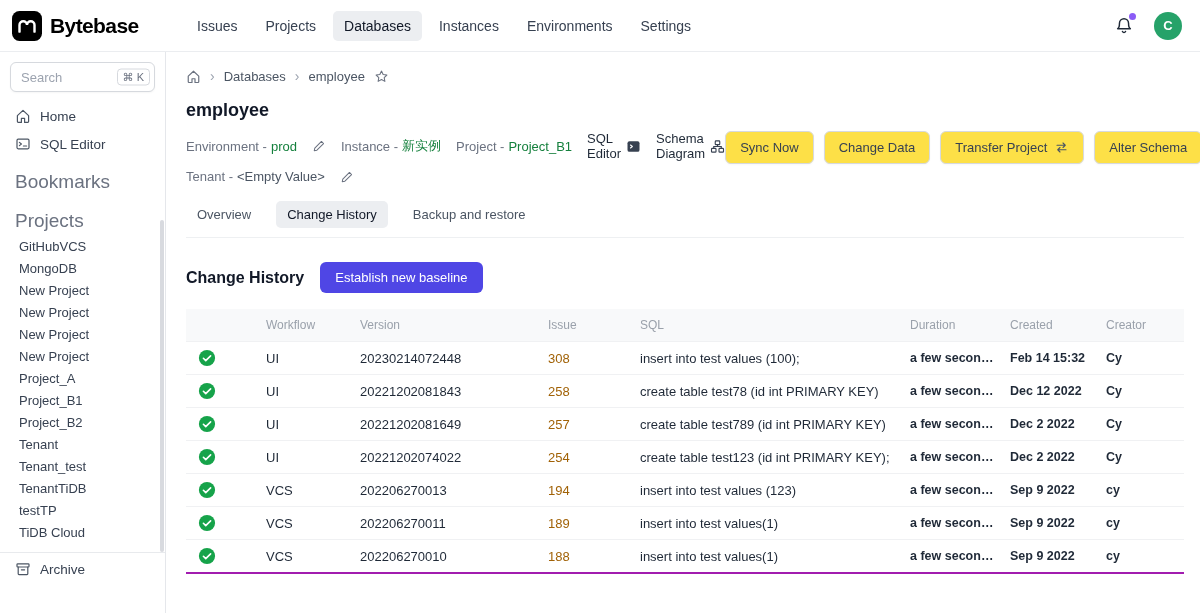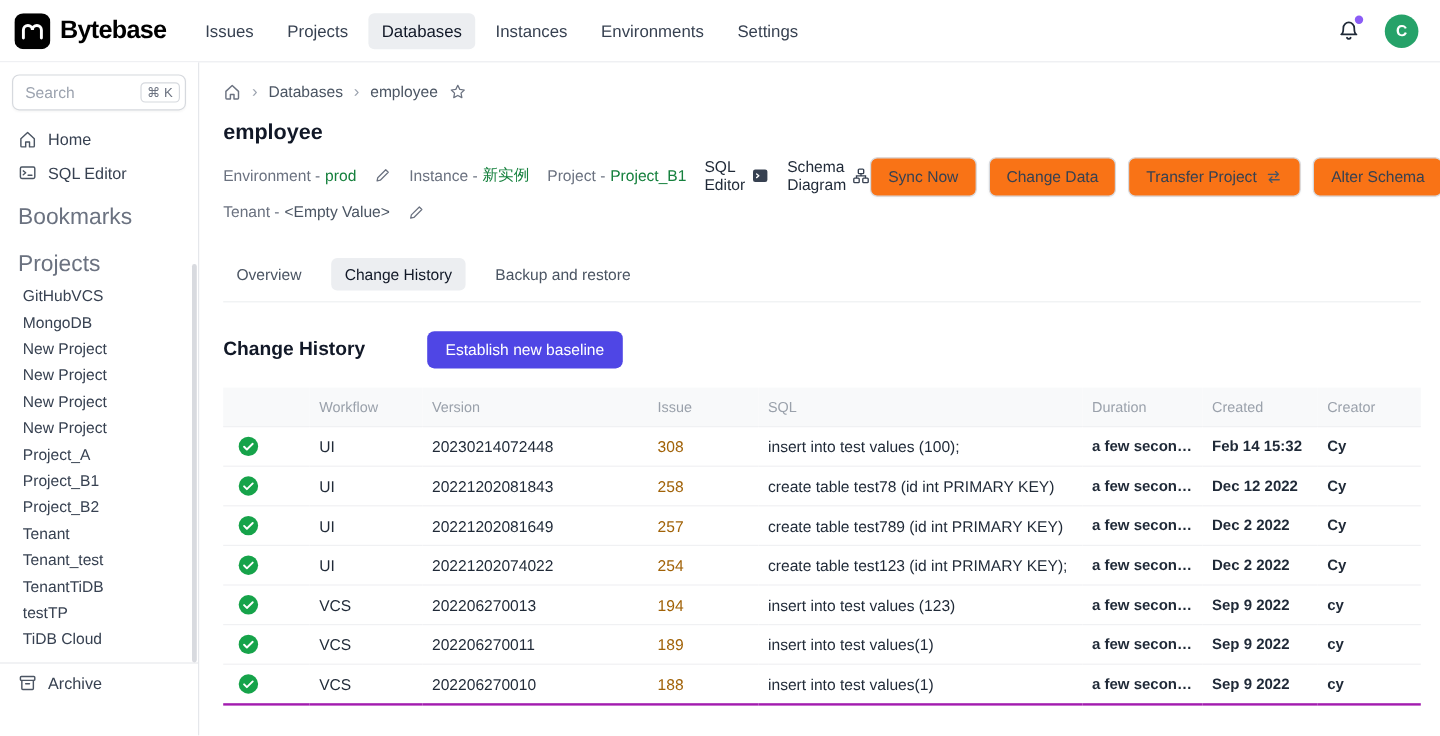--- a/index.html
+++ b/index.html
@@ -7,21 +7,21 @@
   body {
     width:1200px; height:613px; overflow:hidden;
     font-family:"Liberation Sans", sans-serif;
     color:#1f2937; background:#fff;
   }
   .app { width:1200px; height:613px; display:flex; flex-direction:column; }
 
   
   header {
     height:52px; flex-shrink:0; display:flex; align-items:center;
-    padding:0 18px 0 12px; border-bottom:1px solid #ebedf0; background:#fff;
+    padding:0 18px 0 12px; gap:26px; border-bottom:1px solid #ebedf0; background:#fff;
   }
   .brand { display:flex; align-items:center; gap:8px; width:148px; flex-shrink:0; cursor:pointer; }
   .brand-text { font-size:21px; font-weight:800; letter-spacing:-0.6px; color:#000; }
   nav { display:flex; gap:6px; align-items:center; }
   .nav-item {
     font-size:14px; color:#374151; padding:7px 11px; border-radius:5px;
     background:none; border:none; cursor:pointer; font-family:inherit;
   }
   .nav-item.active { background:#eceef1; color:#111827; }
   .nav-right { margin-left:auto; display:flex; align-items:center; gap:20px; }
@@ -74,37 +74,37 @@
 
   .meta-actions-row { display:flex; align-items:flex-start; }
   .meta-col { display:flex; flex-direction:column; gap:8px; }
   .meta-line { display:flex; align-items:center; gap:15px; font-size:13px; color:#6b7280; }
   .meta-pair { display:flex; align-items:center; gap:4px; white-space:nowrap; }
   .meta-link { color:#15803d; cursor:pointer; }
   .meta-strong { color:#1f2937; display:flex; align-items:center; gap:5px; cursor:pointer; }
   .pencil { display:flex; cursor:pointer; }
   .actions { margin-left:auto; display:flex; gap:10px; }
   .btn {
-    background:#f97316; border:1px solid #d6d9de; border-radius:6px; padding:8px 14px;
+    background:#fde047; border:1px solid #d6d9de; border-radius:6px; padding:8px 14px;
     font-size:13px; color:#374151; cursor:pointer; font-family:inherit;
     display:flex; align-items:center; gap:7px; box-shadow:0 1px 2px rgba(0,0,0,.03); white-space:nowrap;
   }
 
-  .tabs { display:flex; gap:14px; align-items:center; margin-top:31px; padding-bottom:9px; border-bottom:1px solid #eef0f2; }
+  .tabs { display:flex; gap:14px; align-items:center; margin-top:17px; padding-bottom:9px; border-bottom:1px solid #eef0f2; }
   .tab {
     font-size:13px; color:#4b5563; padding:6px 11px; border-radius:5px;
     background:none; border:none; cursor:pointer; font-family:inherit;
   }
   .tab.active { background:#eceef1; color:#111827; }
 
   .section-head { display:flex; align-items:center; gap:16px; margin-top:24px; }
   .section-title { font-size:16px; font-weight:700; color:#111827; }
   .btn-primary {
     background:#4f46e5; color:#fff; border:none; border-radius:6px; padding:8px 15px;
-    font-size:13px; cursor:pointer; font-family:inherit;margin-left:36px;
+    font-size:13px; cursor:pointer; font-family:inherit;
   }
 
   .table-wrap { margin-top:16px; }
   table { width:100%; border-collapse:collapse; font-size:13px; table-layout:fixed; }
   thead th {
     background:#f8f9fa; color:#9aa1ab; font-weight:400; font-size:12px;
     text-align:left; padding:9px 8px; white-space:nowrap;
   }
   tbody td { padding:7px 8px; border-top:1px solid #f0f1f3; color:#1f2937; white-space:nowrap; overflow:hidden; text-overflow:ellipsis; }
   table { border-bottom:2px solid #a21caf; }

